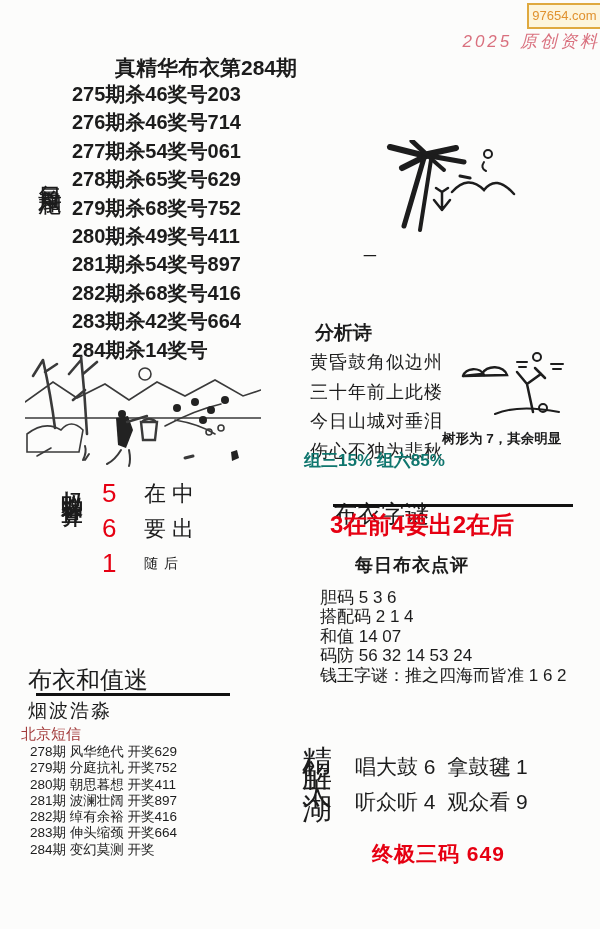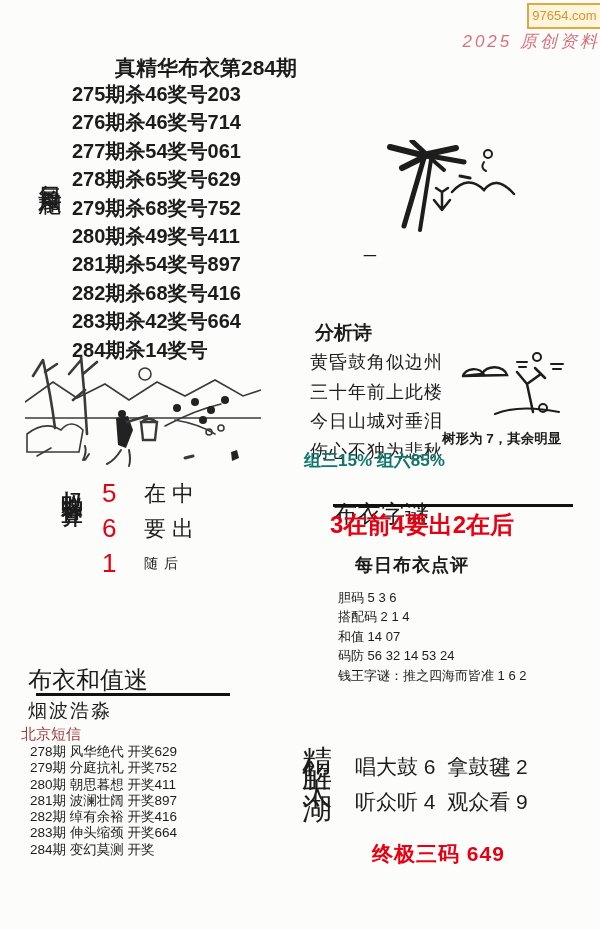--- a/index.html
+++ b/index.html
@@ -126,21 +126,21 @@
       <span class="red" style="font-size:26px;width:42px;">1</span>
       <span style="font-size:14px;letter-spacing:6px;">随后</span>
     </div>
   </div>
 
   <div class="abs ctr" style="left:333px;top:498px;width:240px;font-size:24px;font-family:'DejaVu Serif',serif;">布衣字谜</div>
   <div class="abs rule" style="left:333px;top:504px;width:240px;"></div>
   <div class="abs ctr bold red" style="left:330px;top:509px;width:246px;font-size:24px;">3在前4要出2在后</div>
 
   <div class="abs ctr bold" style="left:355px;top:553px;width:180px;font-size:18px;letter-spacing:1px;">每日布衣点评</div>
-  <div class="abs rowlist" style="left:338px;top:588px;font-size:13px;line-height:19.4px;">
+  <div class="abs rowlist" style="left:320px;top:588px;font-size:17px;line-height:19.4px;">
     <div>胆码 5 3 6</div>
     <div>搭配码 2 1 4</div>
     <div>和值 14 07</div>
     <div>码防 56 32 14 53 24</div>
     <div>钱王字谜：推之四海而皆准 1 6 2</div>
   </div>
 
   <div class="abs ctr" style="left:28px;top:664px;width:204px;font-size:24px;font-family:'DejaVu Serif',serif;">布衣和值迷</div>
   <div class="abs rule" style="left:36px;top:693px;width:194px;"></div>
   <div class="abs ctr" style="left:28px;top:698px;width:204px;font-size:19px;letter-spacing:2px;">烟波浩淼</div>
@@ -149,17 +149,17 @@
     <div>278期 风华绝代 开奖629</div>
     <div>279期 分庭抗礼 开奖752</div>
     <div>280期 朝思暮想 开奖411</div>
     <div>281期 波澜壮阔 开奖897</div>
     <div>282期 绰有余裕 开奖416</div>
     <div>283期 伸头缩颈 开奖664</div>
     <div>284期 变幻莫测 开奖</div>
   </div>
 
   <div class="abs vert" style="left:296px;top:722px;height:188px;font-size:30px;letter-spacing:16px;">精解太湖</div>
-  <div class="abs" style="left:355px;top:753px;font-size:21px;white-space:pre;">唱大鼓 6  拿鼓毽 2</div>
+  <div class="abs" style="left:355px;top:753px;font-size:21px;white-space:pre;">唱大鼓 6  拿鼓毽 1</div>
   <div class="abs" style="left:355px;top:788px;font-size:21px;white-space:pre;">听众听 4  观众看 9</div>
   <div class="abs bold red" style="left:372px;top:840px;font-size:21px;letter-spacing:1px;">终极三码 649</div>
 
 </div>
 
 </body></html>

